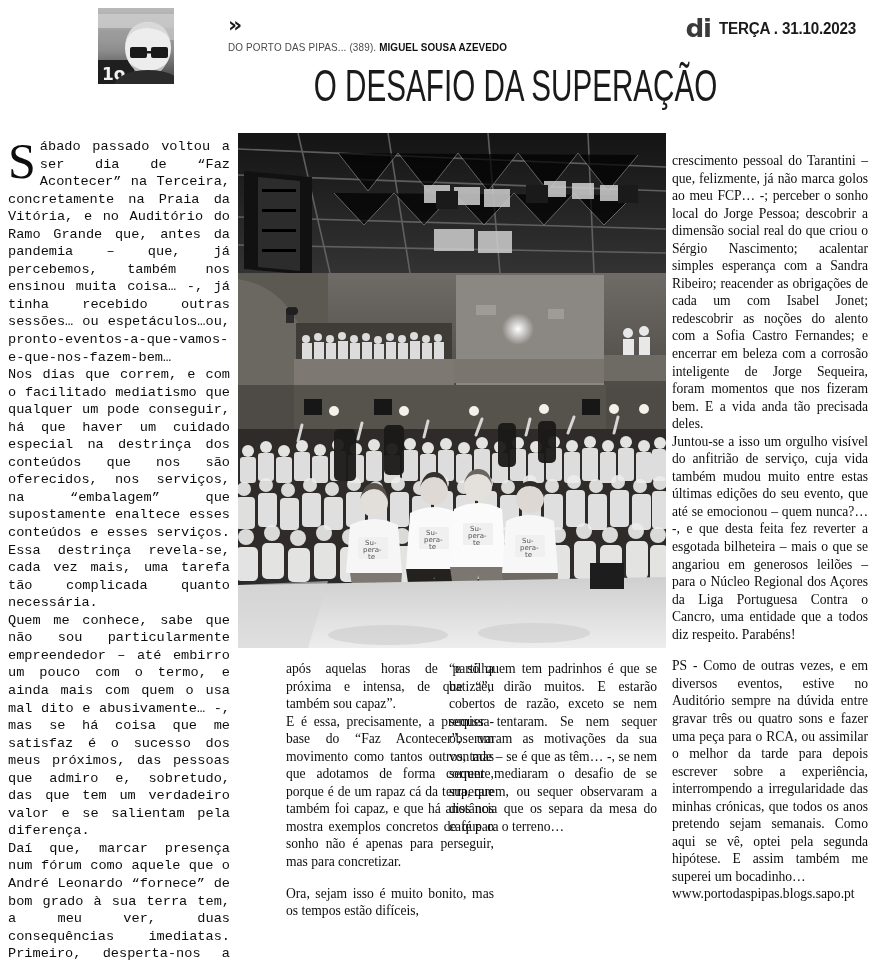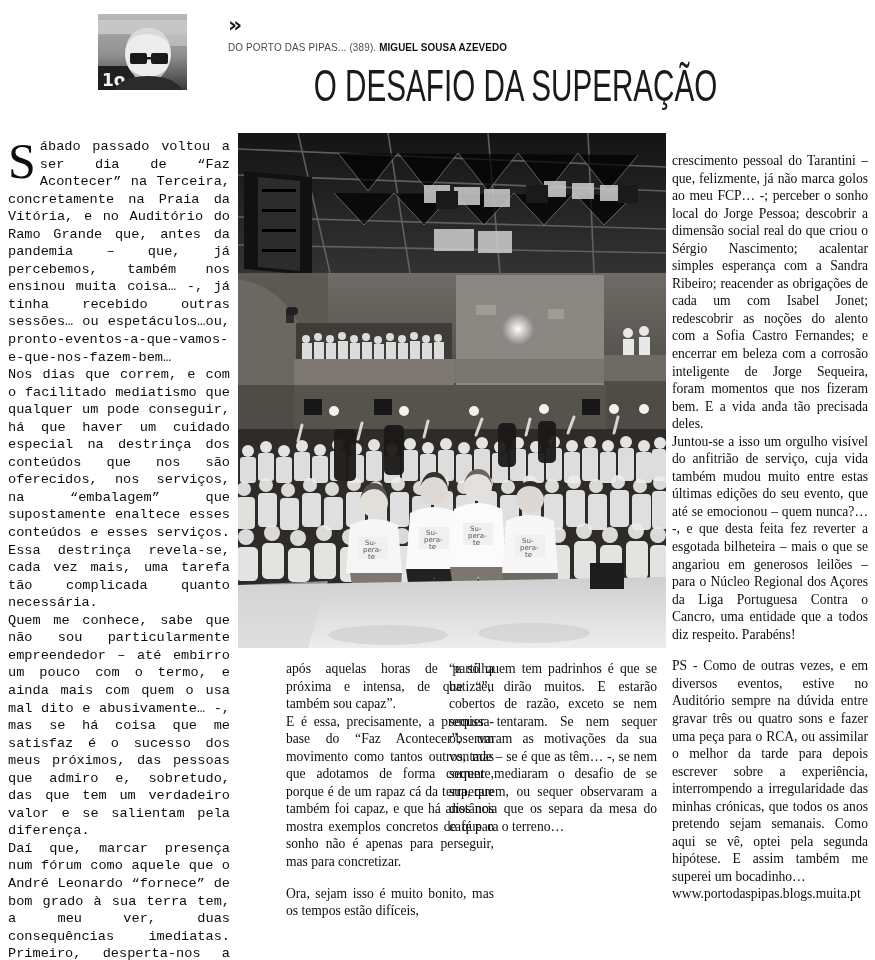--- a/index.html
+++ b/index.html
@@ -27,22 +27,22 @@
 
   
   .masthead {
     position: absolute;
     left: 0; top: 0;
     width: 875px;
     height: 120px;
   }
   .author-photo {
     position: absolute;
-    left: 98px; top: 14px;
-    width: 89px; height: 76px;
+    left: 98px; top: 8px;
+    width: 76px; height: 76px;
     overflow: hidden;
     background: #7dd3fc;
   }
   .author-photo svg { display: block; }
 
   .kicker-wrap {
     position: absolute;
     left: 228px; top: 16px;
     width: 420px;
   }
@@ -194,20 +194,24 @@
     </div>
 
     <div class="kicker-wrap">
       <div class="chevrons">»</div>
       <div class="kicker-line">
         <span class="kicker-section">DO PORTO DAS PIPAS... (389).</span>
         <span class="kicker-author">MIGUEL SOUSA AZEVEDO</span>
       </div>
     </div>
 
+    <div class="brand-block">
+      <span class="brand-logo">di</span>
+      <span class="brand-date">TERÇA . 31.10.2023</span>
+    </div>
 
     <div class="headline">O DESAFIO DA SUPERAÇÃO</div>
   </div>
 
   <div class="photo">
     <svg width="428" height="515" viewBox="0 0 428 515">
       <defs>
         <linearGradient id="ceil" x1="0" y1="0" x2="0" y2="1">
           <stop offset="0%" stop-color="#141414"></stop>
           <stop offset="100%" stop-color="#333333"></stop>
@@ -563,16 +567,16 @@
 
   <div class="col col-3">
     <p>“e só quem tem padrinhos é que se batiza”, dirão muitos. E estarão cobertos de razão, exceto se nem sequer tentaram. Se nem sequer observaram as motivações da sua vontade – se é que as têm… -, se nem sequer mediaram o desafio de se superarem, ou sequer observaram a distância que os separa da mesa do café para o terreno…</p>
   </div>
 
   <div class="col col-4">
     <p>crescimento pessoal do Tarantini – que, felizmente, já não marca golos ao meu FCP… -; perceber o sonho local do Jorge Pessoa; descobrir a dimensão social real do que criou o Sérgio Nascimento; acalentar simples esperança com a Sandra Ribeiro; reacender as obrigações de cada um com Isabel Jonet; redescobrir as noções do alento com a Sofia Castro Fernandes; e encerrar em beleza com a corrosão inteligente de Jorge Sequeira, foram momentos que nos fizeram bem. E a vida anda tão precisada deles.</p>
     <p>Juntou-se a isso um orgulho visível do anfitrião de serviço, cuja vida também mudou muito entre estas últimas edições do seu evento, que até se emocionou – quem nunca?… -, e que desta feita fez reverter a esgotada bilheteira – mais o que se angariou em generosos leilões – para o Núcleo Regional dos Açores da Liga Portuguesa Contra o Cancro, uma entidade que a todos diz respeito. Parabéns!</p>
     <div class="spacer"></div>
     <p><span class="ps-label">PS</span><span> - Como de outras vezes, e em diversos eventos, estive no Auditório sempre na dúvida entre gravar três ou quatro sons e fazer uma peça para o RCA, ou assimilar o melhor da tarde para depois escrever sobre a experiência, interrompendo a irregularidade das minhas crónicas, que todos os anos pretendo sejam semanais. Como aqui se vê, optei pela segunda hipótese. E assim também me superei um bocadinho…</span></p>
-    <p class="url-line">www.portodaspipas.blogs.muita.pt</p>
+    <p class="url-line">www.portodaspipas.blogs.sapo.pt</p>
   </div>
 
 </div>
 
 </body></html>

